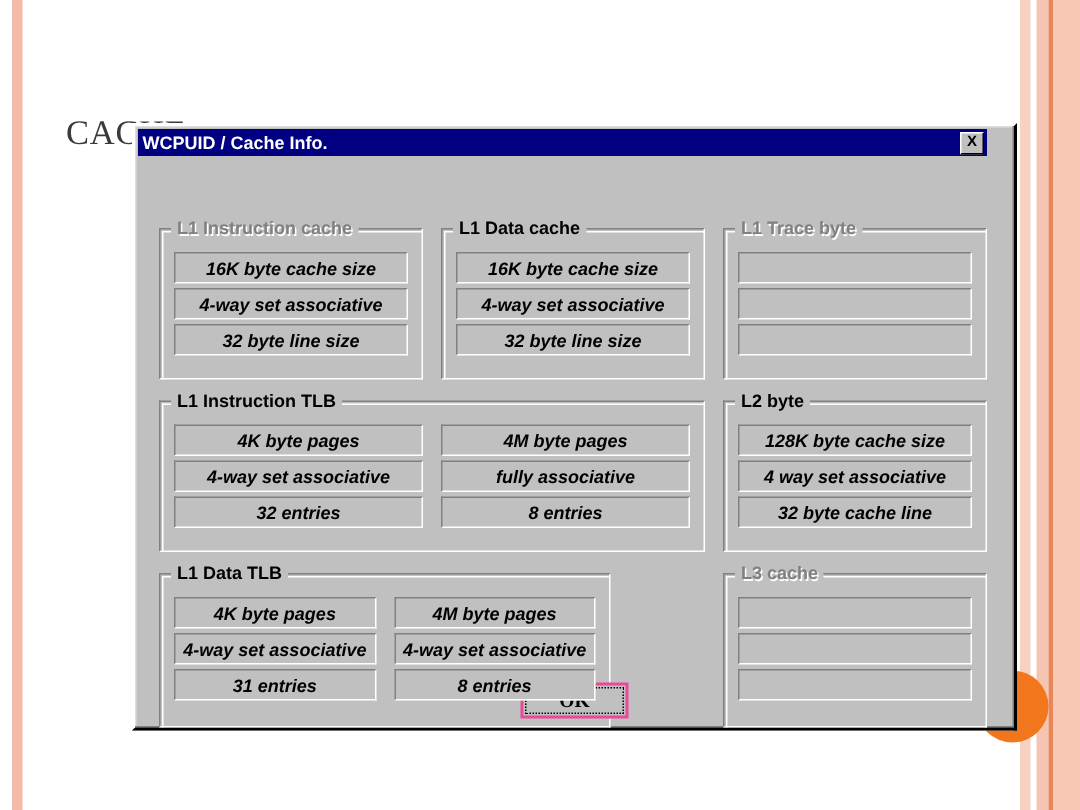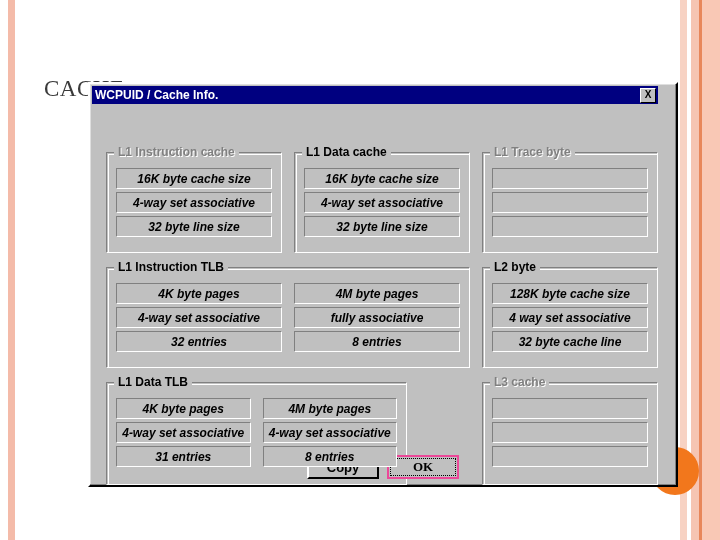--- a/index.html
+++ b/index.html
@@ -341,19 +341,18 @@
             <div class="col">
               <div class="field"></div>
               <div class="field"></div>
               <div class="field"></div>
             </div>
           </div>
         </div>
       </div>
 
     <div class="btnrow">
-      <div class="btn">Copy</div>
       <div class="btn default">
         <span class="inner">OK</span>
       </div>
     </div>
   </div>
 </div>
 
 </body></html>

